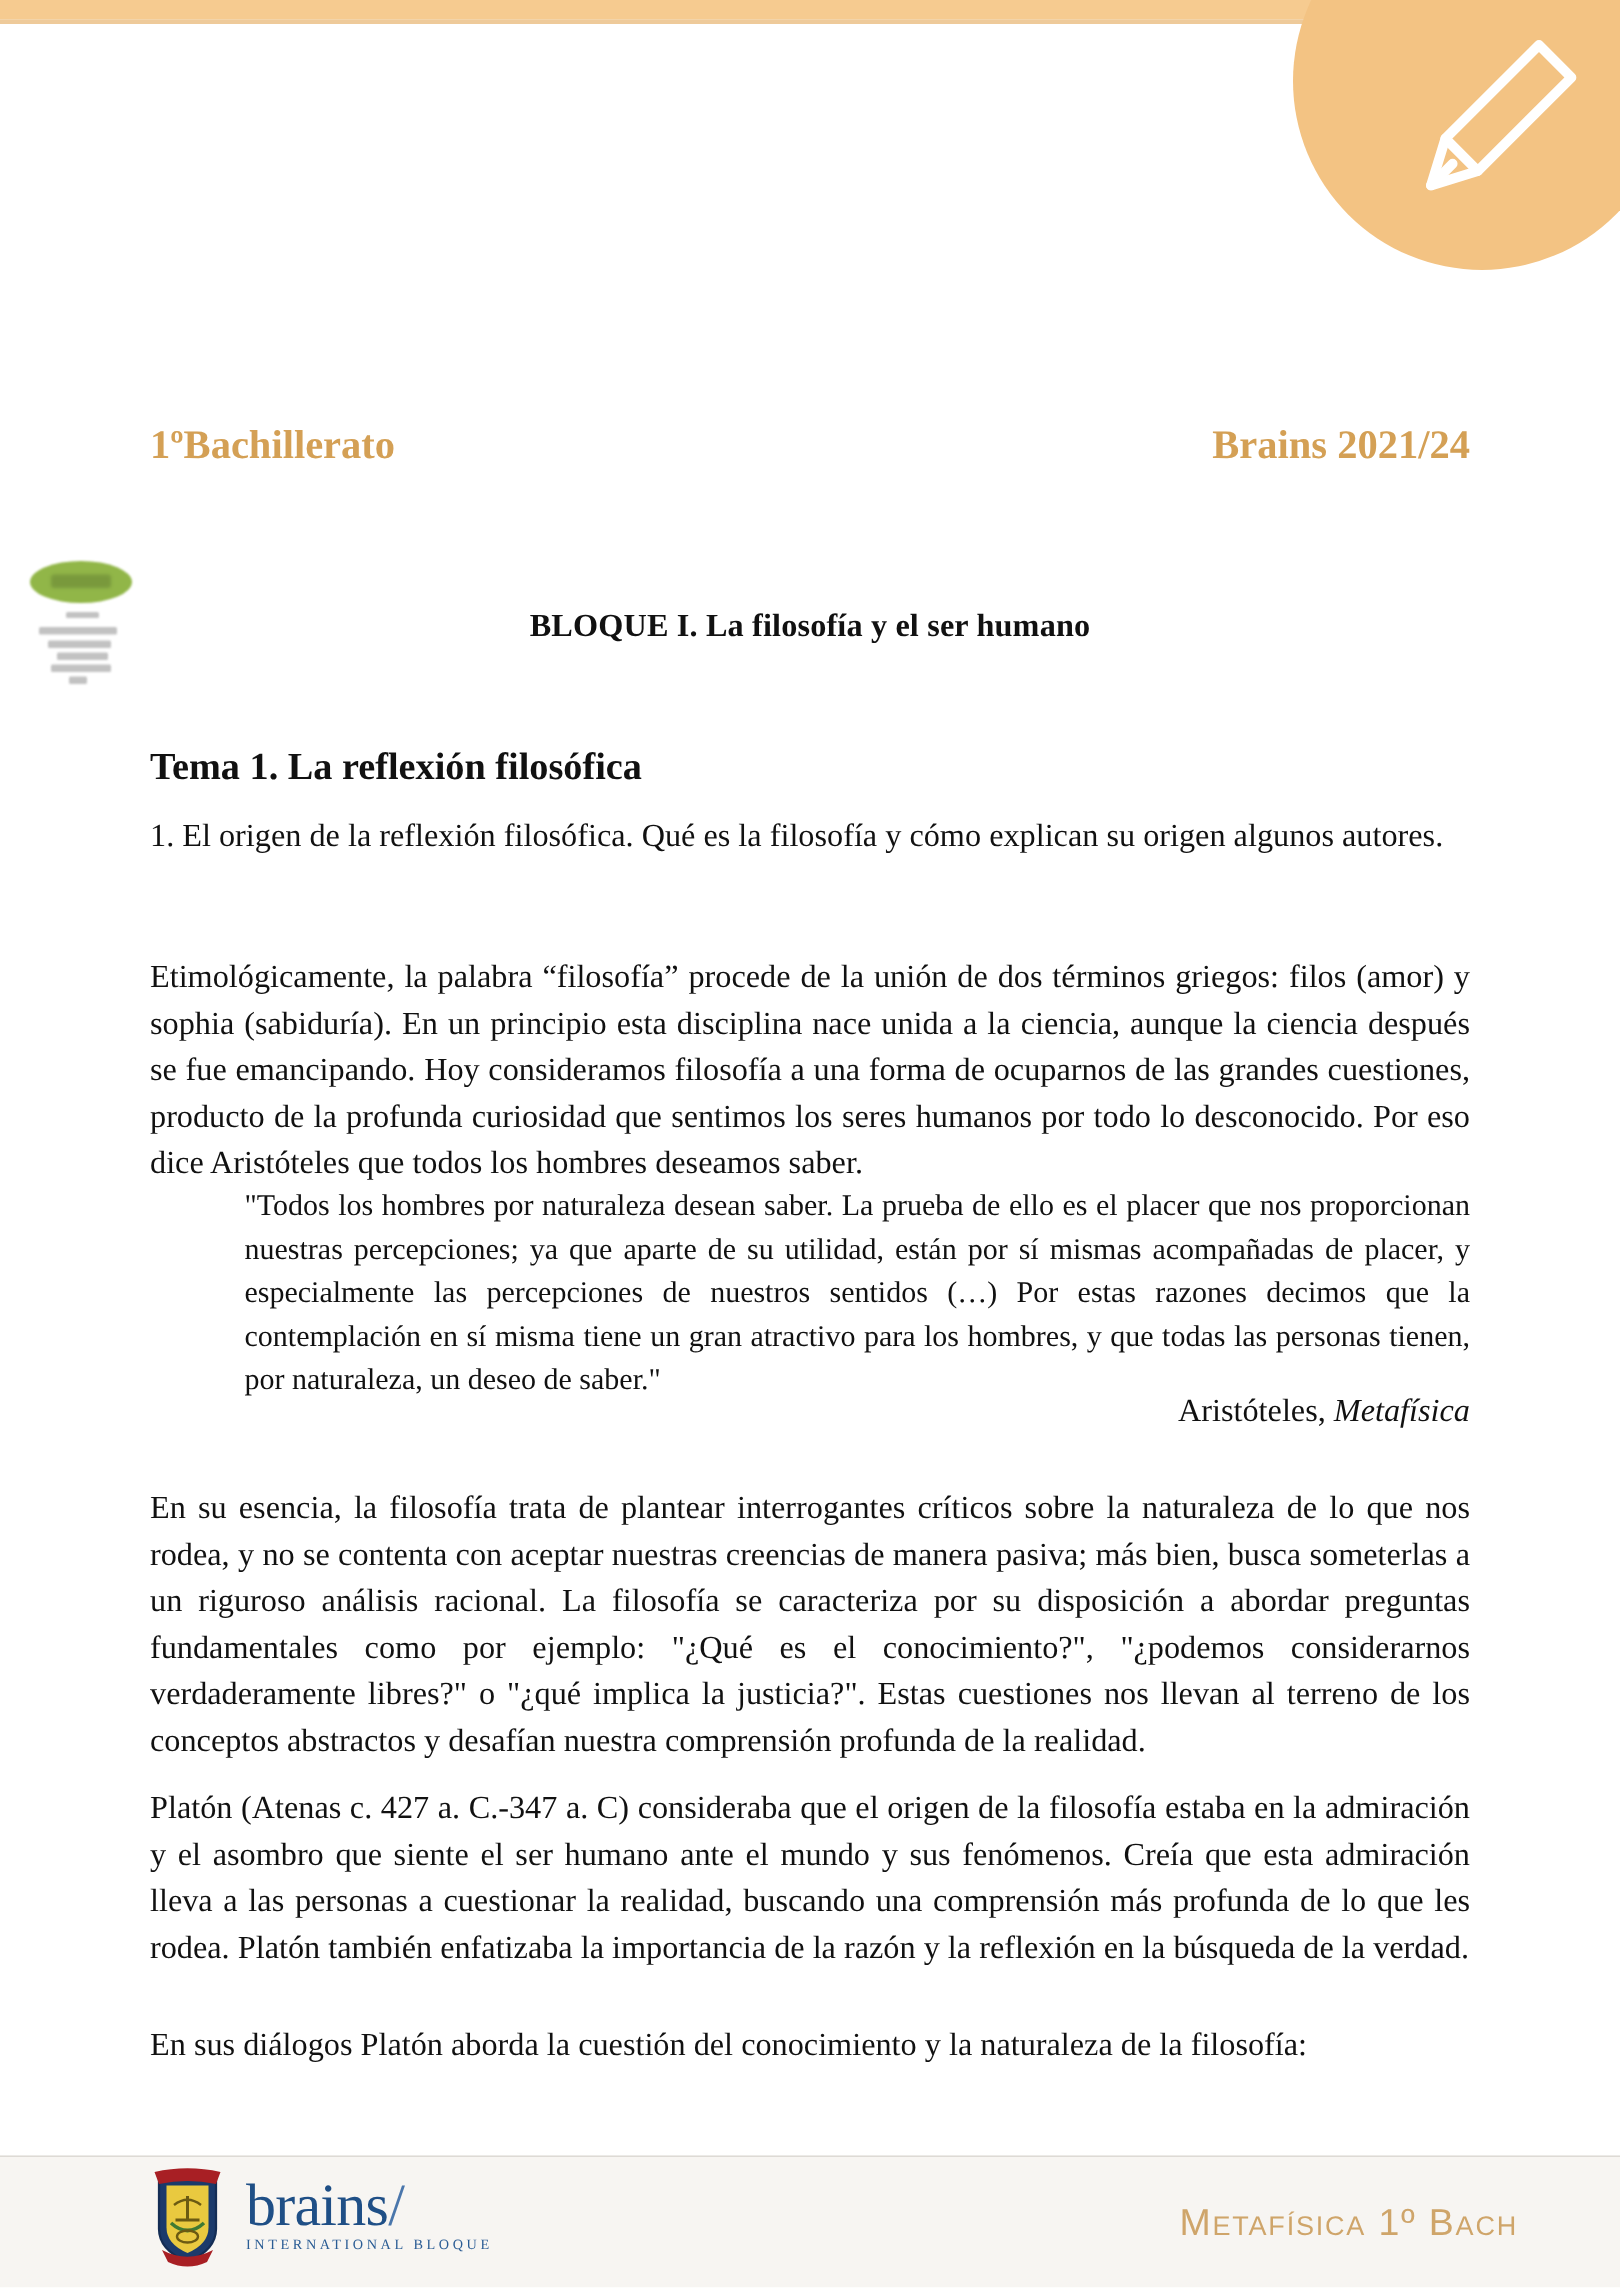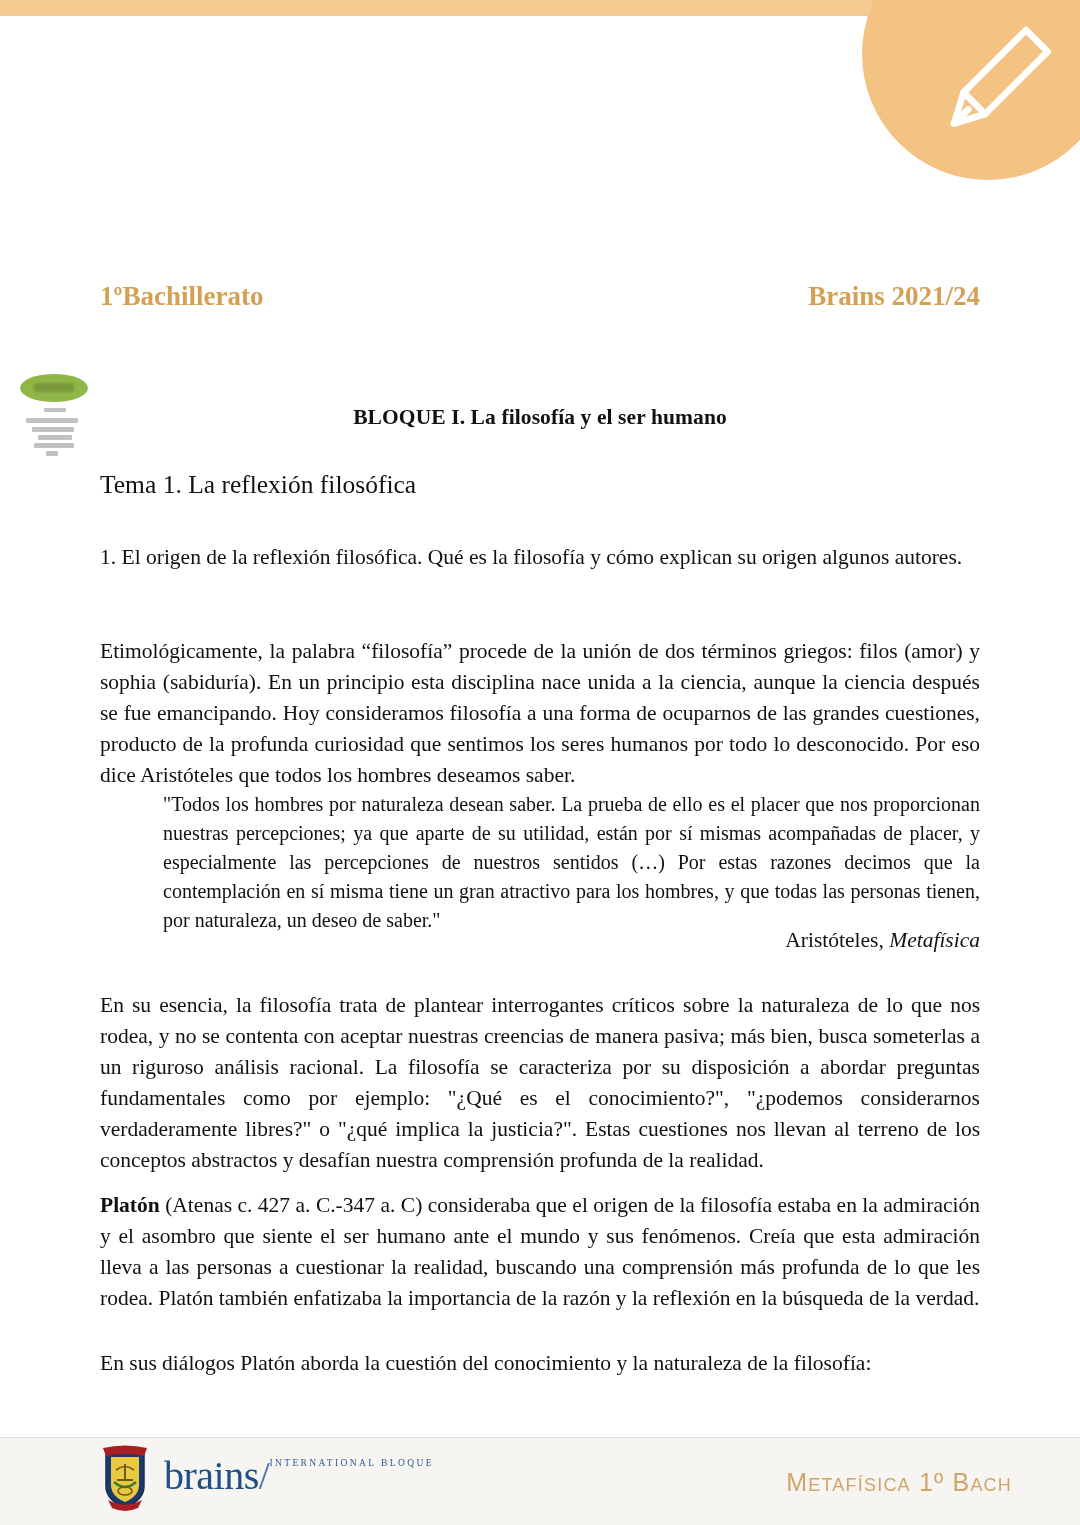--- a/index.html
+++ b/index.html
@@ -133,24 +133,24 @@
     top: 405px;
     left: 100px;
     width: 880px;
     text-align: center;
     font-weight: bold;
     font-size: 21.5px;
     letter-spacing: .1px;
   }
   .tema {
     position: absolute;
-    top: 470px;
-    left: 100px;
-    width: 880px;
-    font-weight: normal;
+    top: 496px;
+    left: 100px;
+    width: 880px;
+    font-weight: bold;
     font-size: 25.5px;
   }
   .epigrafe {
     position: absolute;
     top: 543px;
     left: 100px;
     width: 880px;
     font-weight: normal;
     font-size: 21.5px;
     line-height: 1.35;
@@ -182,21 +182,21 @@
   }
   .attrib {
     position: absolute;
     top: 928px;
     left: 100px;
     width: 880px;
     text-align: right;
     font-size: 21.5px;
   }
   .attrib i { font-style: italic; }
-  b { font-weight: bold; margin-top: 10px; }
+  b { font-weight: normal; margin-top: 10px; }
 
   
   .footer {
     position: absolute;
     left: 0;
     top: 1437px;
     width: 1080px;
     height: 88px;
     background: #f7f5f2;
     border-top: 1px solid #dddad5;
@@ -211,21 +211,21 @@
     position: absolute;
     left: 98px;
     top: 6px;
     display: flex;
     align-items: center;
     gap: 12px;
   }
   .crest { width: 54px; height: 68px; display: block; }
   .brains-word {
     display: flex;
-    flex-direction: row;
+    flex-direction: column;
     line-height: 1;
     padding-bottom: 4px;
   }
   .brains-main {
     font-size: 40px;
     color: #1f4f86;
     font-family: "Liberation Serif", "DejaVu Serif", serif;
     letter-spacing: -.5px;
   }
   .brains-slash { color: #4a76ab; font-weight: normal; }

